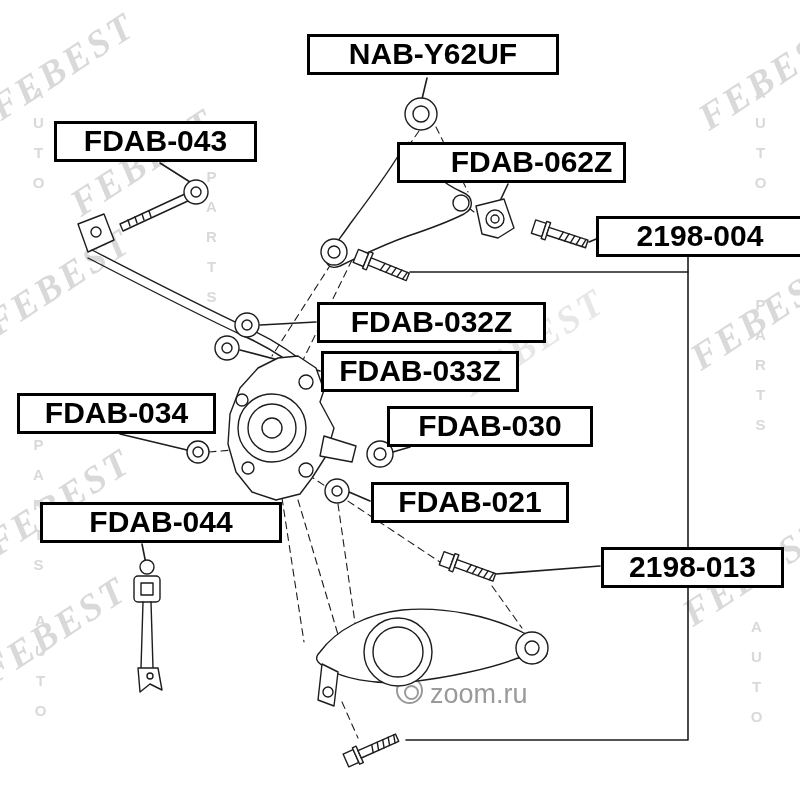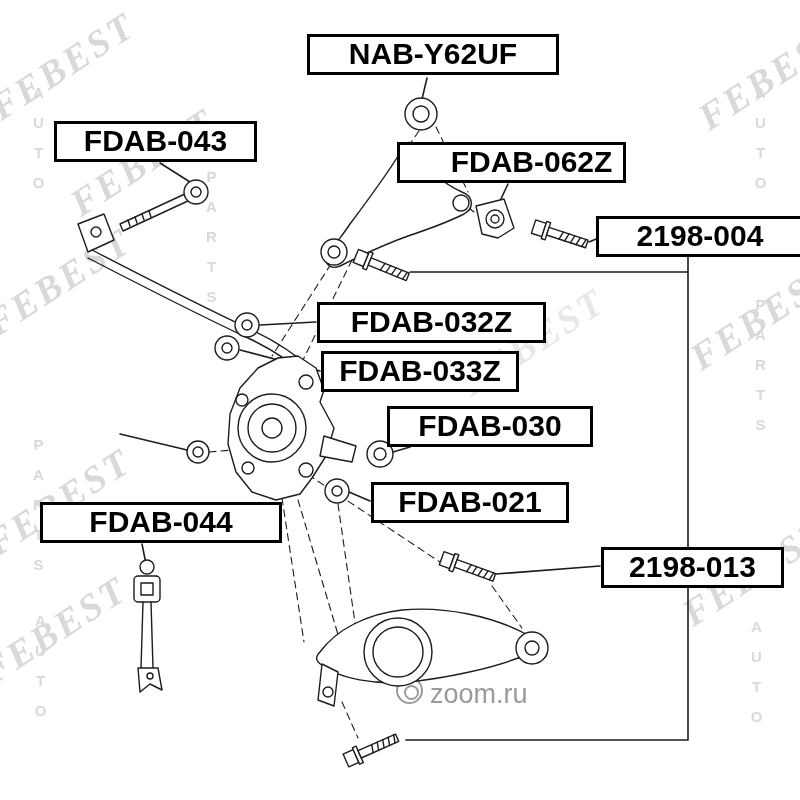--- a/index.html
+++ b/index.html
@@ -208,18 +208,19 @@
       <use href="#bolt" transform="translate(356,756) rotate(-24)"></use>
     </g>
   </svg>
 
   <div class="plabel" style="left:307px; top:34px;  width:252px;">NAB-Y62UF</div>
   <div class="plabel" style="left:54px;  top:121px; width:203px;">FDAB-043</div>
   <div class="plabel" style="left:397px; top:142px; width:229px;padding-left:40px;">FDAB-062Z</div>
   <div class="plabel" style="left:596px; top:216px; width:208px;">2198-004</div>
   <div class="plabel" style="left:317px; top:302px; width:229px;">FDAB-032Z</div>
   <div class="plabel" style="left:321px; top:351px; width:198px;">FDAB-033Z</div>
+  <div class="plabel" style="left:17px;  top:393px; width:199px;">FDAB-034</div>
   <div class="plabel" style="left:387px; top:406px; width:206px;">FDAB-030</div>
   <div class="plabel" style="left:371px; top:482px; width:198px;">FDAB-021</div>
   <div class="plabel" style="left:40px;  top:502px; width:242px;">FDAB-044</div>
   <div class="plabel" style="left:601px; top:547px; width:183px;">2198-013</div>
 
 </div>
 
 </body></html>

